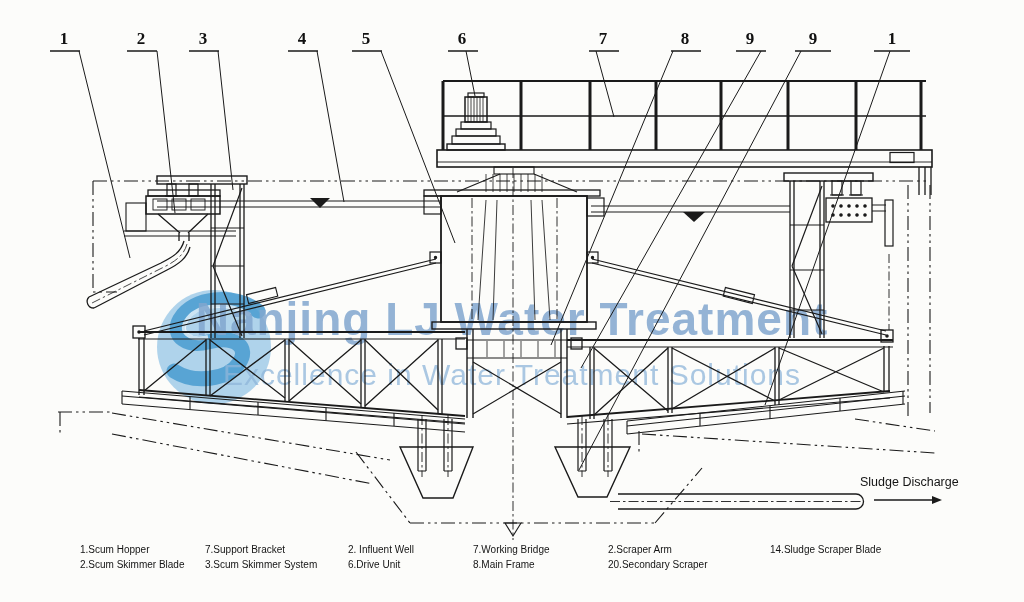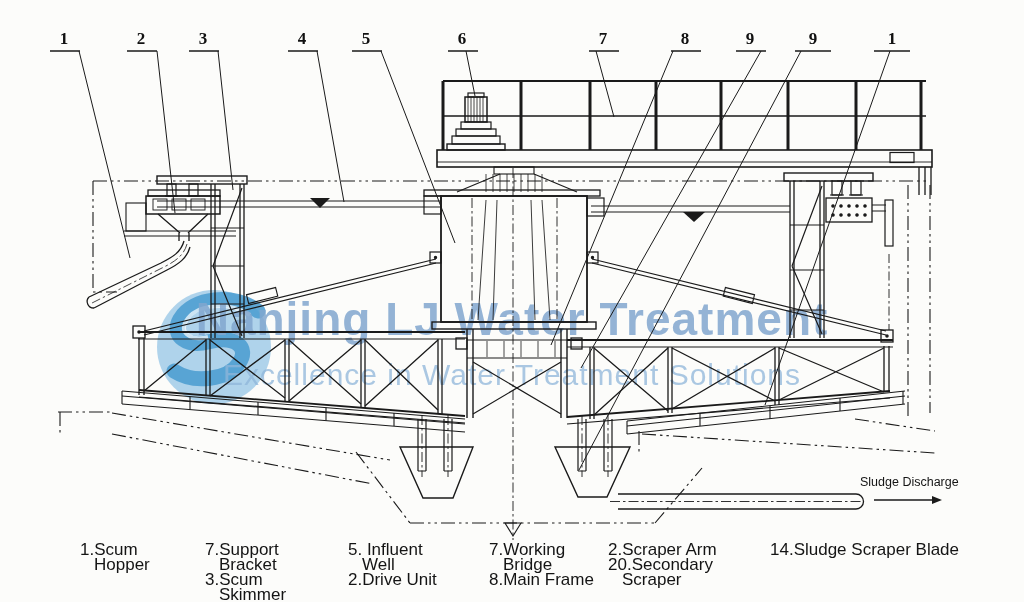--- a/index.html
+++ b/index.html
@@ -11,21 +11,21 @@
             white-space:nowrap;}
   .wm-tagline{position:absolute;left:0;top:358px;width:1024px;text-align:center;
               font-size:30px;letter-spacing:1px;color:#8fb6da;opacity:.75;white-space:nowrap;}
   .wm-logo{position:absolute;left:138px;top:271px;}
   
   #drawing{position:absolute;left:0;top:0;}
   
   .callout{position:absolute;top:29px;transform:translateX(-50%);
            font-family:"Liberation Serif", serif;font-weight:bold;font-size:17px;color:#111;}
   
-  .legend-col{position:absolute;top:542px;font-size:17px;line-height:15px;color:#141414;}
+  .legend-col{position:absolute;top:542px;font-size:10px;line-height:15px;color:#141414;}
   .legend-item{padding-left:14px;text-indent:-14px;}
   
   .sludge-label{position:absolute;left:860px;top:475px;font-size:12.5px;color:#141414;white-space:nowrap;text-align:right;}
 </style>
 </head>
 <body>
 
 <div id="stage">
 
   <div>
@@ -257,30 +257,31 @@
   <div class="callout" style="left:462px">6</div>
   <div class="callout" style="left:603px">7</div>
   <div class="callout" style="left:685px">8</div>
   <div class="callout" style="left:750px">9</div>
   <div class="callout" style="left:813px">9</div>
   <div class="callout" style="left:892px">1</div>
 
   <div>
     <div class="legend-col" style="left:80px;width:106px">
       <div class="legend-item">1.Scum Hopper</div>
+      <div class="legend-item">2.Scum Skimmer Blade</div>
     </div>
     <div class="legend-col" style="left:205px;width:116px">
       <div class="legend-item">7.Support Bracket</div>
       <div class="legend-item">3.Scum Skimmer System</div>
     </div>
     <div class="legend-col" style="left:348px;width:112px">
-      <div class="legend-item">5. Influent Well</div>
-      <div class="legend-item">2.Drive Unit</div>
-    </div>
-    <div class="legend-col" style="left:489px;width:118px">
+      <div class="legend-item">2. Influent Well</div>
+      <div class="legend-item">6.Drive Unit</div>
+    </div>
+    <div class="legend-col" style="left:473px;width:118px">
       <div class="legend-item">7.Working Bridge</div>
       <div class="legend-item">8.Main Frame</div>
     </div>
     <div class="legend-col" style="left:608px;width:156px">
       <div class="legend-item">2.Scraper Arm</div>
       <div class="legend-item">20.Secondary Scraper</div>
     </div>
     <div class="legend-col" style="left:770px;width:190px">
       <div class="legend-item">14.Sludge Scraper Blade</div>
     </div>

